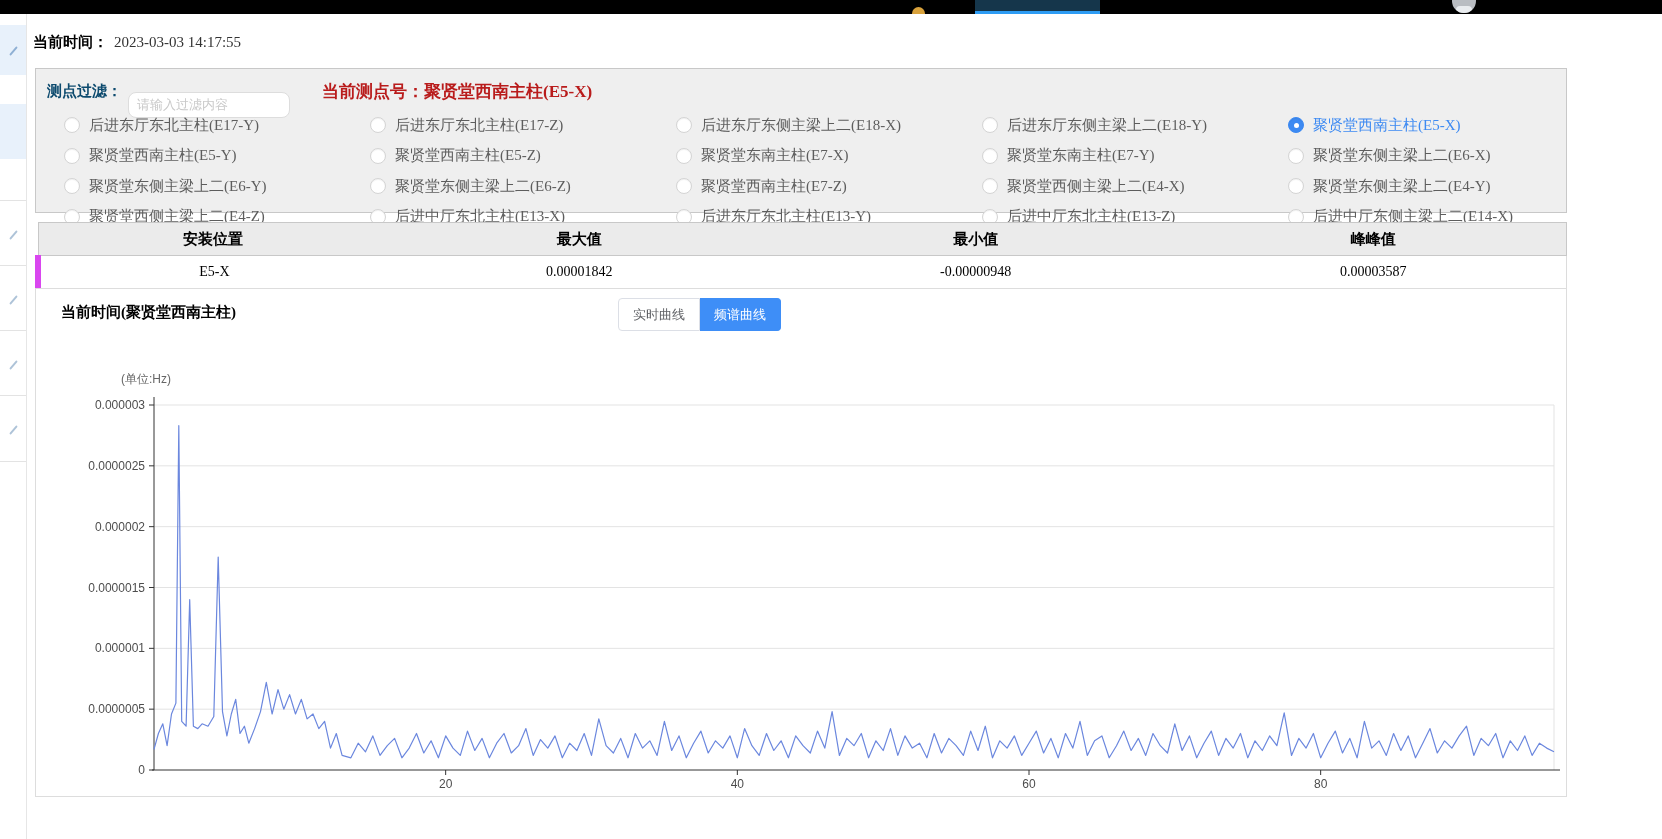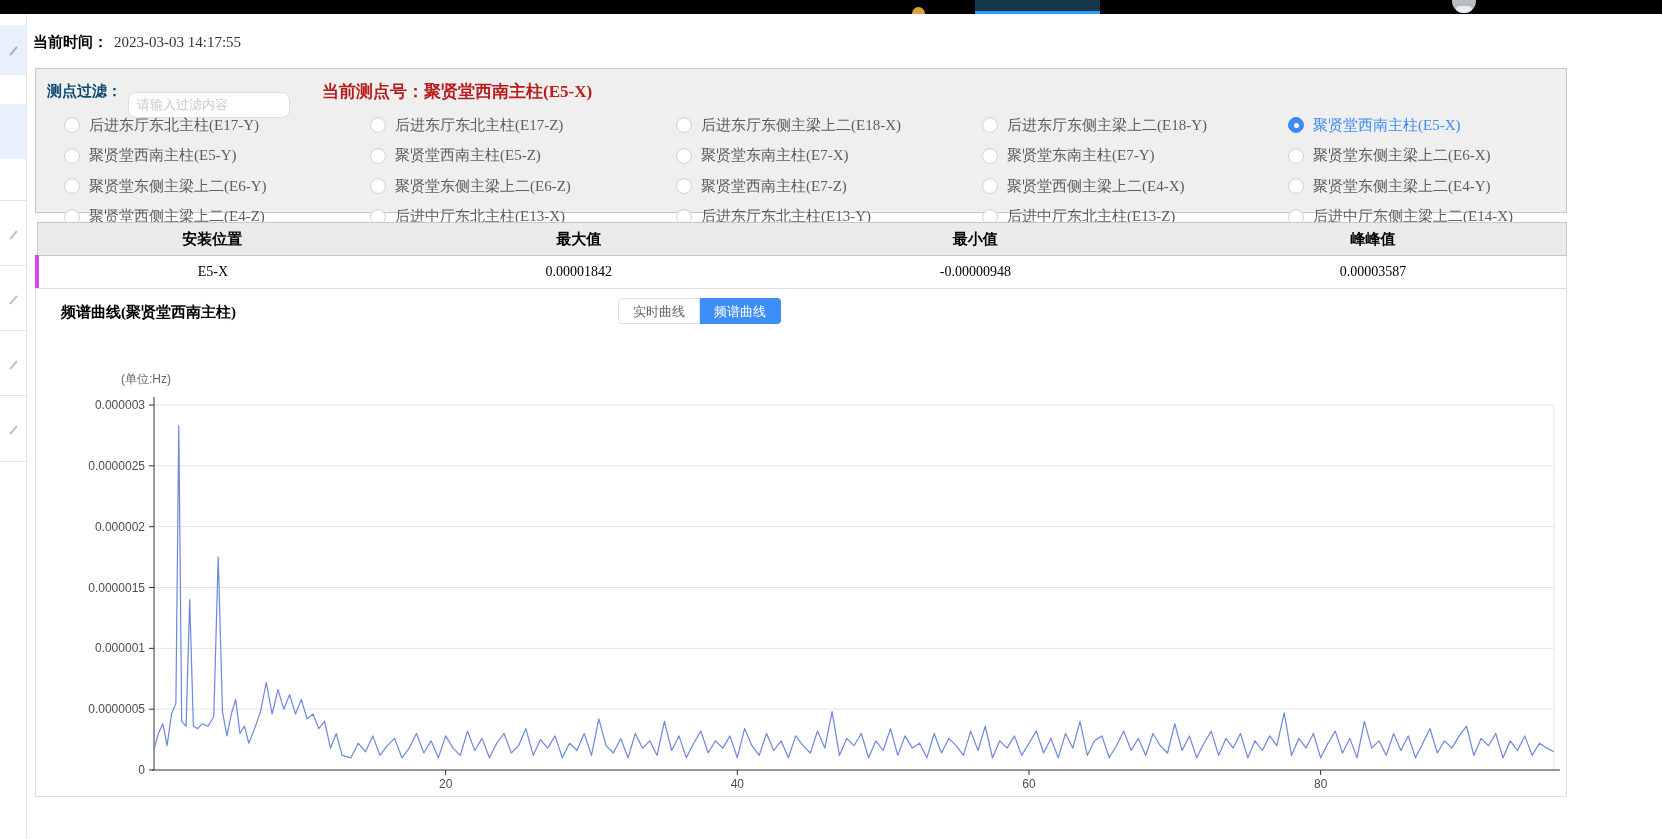--- a/index.html
+++ b/index.html
@@ -44,28 +44,28 @@
   .point-item .plabel{margin-left:9px;font-size:15px;color:#5d5d5d;}
   .point-item.sel .plabel{color:#3d8af2;}
 
   
   .stats-table{position:absolute;left:35px;top:222px;width:1532px;border-collapse:collapse;border-radius:8px;}
   .stats-table th{height:30px;background:#ebebeb;border:1px solid #c8c8c8;border-left:none;border-right:none;
                   font-size:15px;color:#000;font-weight:bold;}
   .stats-table th:first-child{border-left:1px solid #c8c8c8;}
   .stats-table th:last-child{border-right:1px solid #c8c8c8;}
   .stats-table td{height:30px;background:#fff;border-bottom:1px solid #dcdcdc;text-align:center;font-size:14px;color:#000;}
-  .stats-table td:first-child{border-left:4px solid #d946ef;}
+  .stats-table td:first-child{border-left:6px solid #d946ef;}
   .stats-table td:last-child{border-right:1px solid #dcdcdc;}
 
   
   .chart-panel{position:absolute;left:35px;top:288px;width:1530px;height:507px;background:#fff;border:1px solid #ddd;}
   .chart-title{position:absolute;left:25px;top:14px;font-weight:bold;font-size:15px;color:#000;}
   .btn-group{position:absolute;left:582px;top:9px;display:flex;}
-  .tab-btn{height:26px;padding:0 14px;font-family:Liberation Sans, sans-serif;font-size:13px;line-height:26px;
+  .tab-btn{height:33px;padding:0 14px;font-family:Liberation Sans, sans-serif;font-size:13px;line-height:26px;
            border:1px solid #dcdfe6;background:#fff;color:#606266;cursor:pointer;}
   .tab-btn:first-child{border-radius:4px 0 0 4px;}
   .tab-btn:last-child{border-radius:0 4px 4px 0;border-left:none;}
   .tab-btn.active{background:#3e8ef7;border-color:#3e8ef7;color:#fff;}
   #spectrum-svg{position:absolute;left:0;top:55px;}
   #spectrum-svg text.tick{font-family:"Liberation Sans",sans-serif;font-size:12px;fill:#4d4d4d;}
   #spectrum-svg text.unit{fill:#666;}
 </style>
 </head>
 <body>
@@ -204,21 +204,21 @@
         <tr>
           <td>E5-X</td>
           <td>0.00001842</td>
           <td>-0.00000948</td>
           <td>0.00003587</td>
         </tr>
       </tbody>
   </table>
 
   <div class="chart-panel">
-    <div class="chart-title">频谱曲线(聚贤堂西南主柱)</div>
+    <div class="chart-title">当前时间(聚贤堂西南主柱)</div>
     <div class="btn-group" id="tab-btns">
         <button class="tab-btn">实时曲线</button>
         <button class="tab-btn active">频谱曲线</button>
       </div>
     <svg id="spectrum-svg" width="1530" height="450" viewBox="0 0 1530 450">
         <line x1="118" y1="61" x2="1518" y2="61" stroke="#e3e3e3" stroke-width="1"></line>
         <line x1="113" y1="61" x2="118" y2="61" stroke="#333" stroke-width="1"></line>
         <text class="tick" x="109" y="65" text-anchor="end">0.000003</text>
         <line x1="118" y1="121.83333333333334" x2="1518" y2="121.83333333333334" stroke="#e3e3e3" stroke-width="1"></line>
         <line x1="113" y1="121.83333333333334" x2="118" y2="121.83333333333334" stroke="#333" stroke-width="1"></line>

